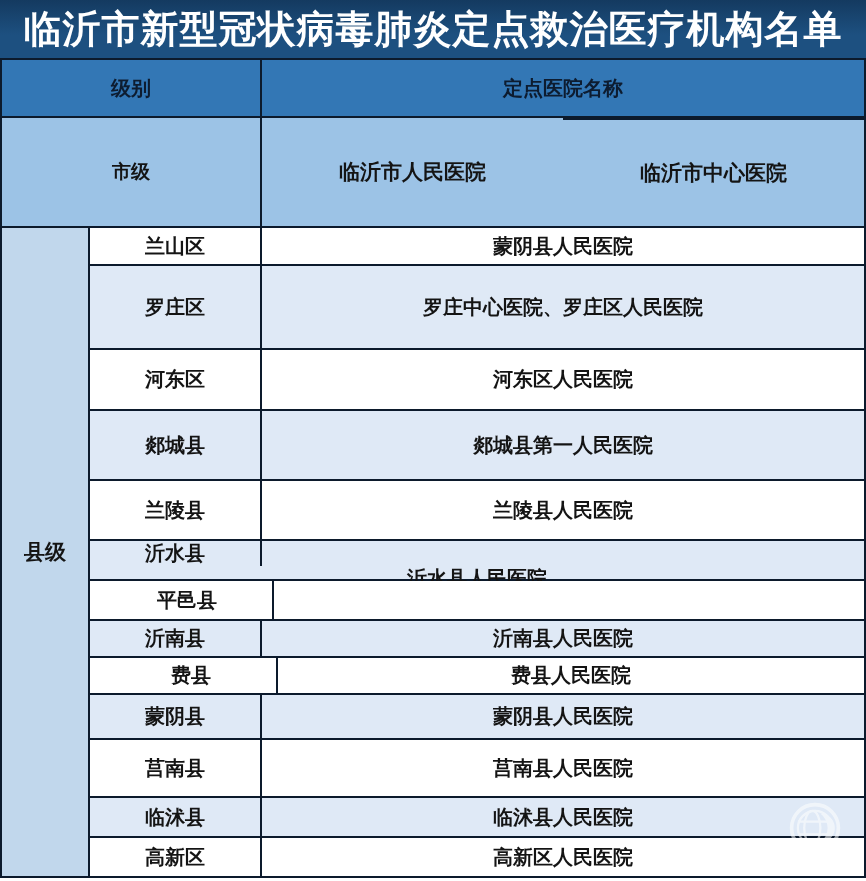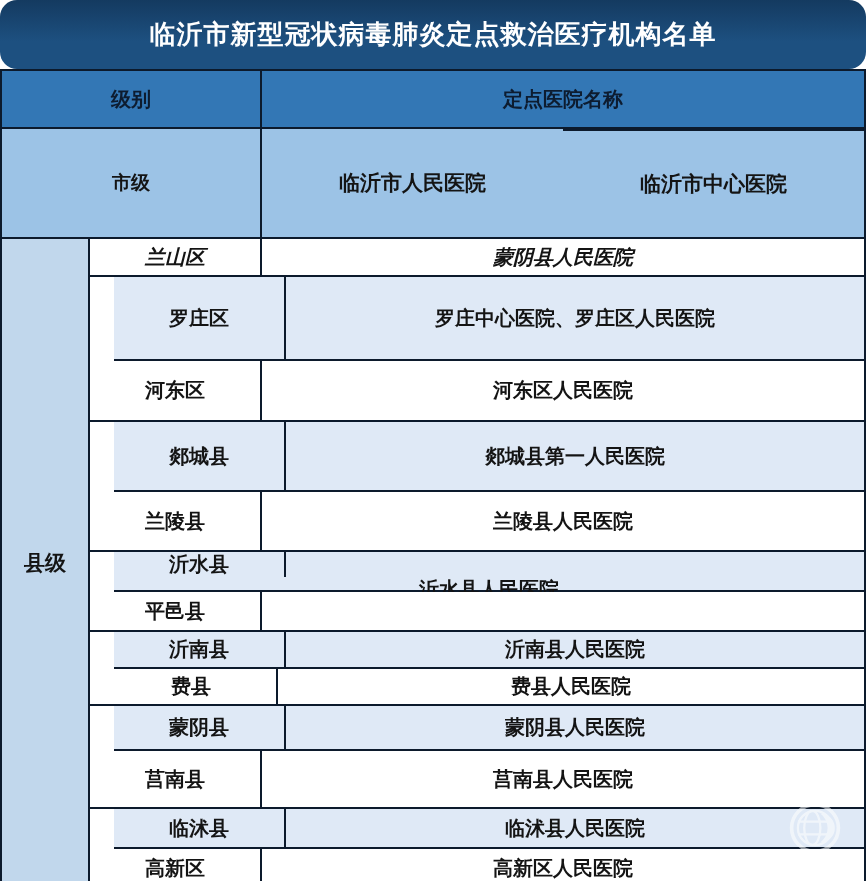--- a/index.html
+++ b/index.html
@@ -20,30 +20,29 @@
   body{font-family:"Liberation Sans","DejaVu Sans",sans-serif;}
   .page{
     position:relative;
     width:866px;
     height:881px;
     background:#ffffff;
     overflow:hidden;
   }
   .title-bar{
     width:866px;
-    height:69px;
+    height:58px;
     background:linear-gradient(180deg,var(--title-bar-top) 0%,var(--title-bar) 60%,var(--title-bar) 100%);
     color:var(--title-text);
-    font-size:26px;
+    font-size:38px;
     font-weight:bold;
     letter-spacing:1px;
     display:flex;
     align-items:center;
     justify-content:center;
-    border-radius:17px;
   }
   .table-wrap{
     width:866px;
     border-left:2px solid var(--border);
     border-right:2px solid var(--border);
     border-bottom:2px solid var(--border);
   }
   .cell{
     display:flex;
     align-items:center;
@@ -107,21 +106,21 @@
     font-size:21px;
     color:var(--body-text);
   }
   .county-rows{flex:1;display:flex;flex-direction:column;}
   .county-row{
     display:flex;
     background:var(--row-bg);
     border-bottom:2px solid var(--border);
   }
   .county-row:last-child{border-bottom:none;}
-  .county-row.alt{background:var(--alt-row-bg);margin-left:24px;}
+  .county-row.alt{background:var(--alt-row-bg);}
   .district-cell{
     width:172px;
     flex:none;
     border-right:2px solid var(--border);
   }
   .hospital-cell{flex:1;}
   
   .watermark{
     position:absolute;
     right:24px;
@@ -150,21 +149,21 @@
       <div class="cell city-label">市级</div>
       <div class="city-rows" id="city-rows">
           <div class="city-row">临沂市人民医院</div>
           <div class="city-row">临沂市中心医院</div>
         </div>
     </div>
 
     <div class="county-section">
       <div class="county-label">县级</div>
       <div class="county-rows" id="county-rows">
-          <div class="county-row" style="height: 38px; font-style: italic;">
+          <div class="county-row" style="height: 38px;">
             <div class="cell district-cell">兰山区</div>
             <div class="cell hospital-cell">蒙阴县人民医院</div>
           </div>
           <div class="county-row alt" style="height: 84px;">
             <div class="cell district-cell">罗庄区</div>
             <div class="cell hospital-cell">罗庄中心医院、罗庄区人民医院</div>
           </div>
           <div class="county-row" style="height: 61px;">
             <div class="cell district-cell">河东区</div>
             <div class="cell hospital-cell">河东区人民医院</div>
@@ -174,21 +173,21 @@
             <div class="cell hospital-cell">郯城县第一人民医院</div>
           </div>
           <div class="county-row" style="height: 60px;">
             <div class="cell district-cell">兰陵县</div>
             <div class="cell hospital-cell">兰陵县人民医院</div>
           </div>
           <div class="county-row alt" style="height: 40px; flex-direction: column;">
             <div class="cell district-cell">沂水县</div>
             <div class="cell hospital-cell">沂水县人民医院</div>
           </div>
-          <div class="county-row" style="height: 40px;">
+          <div class="county-row" style="height: 40px; padding-left: 12px;">
             <div class="cell district-cell">平邑县</div>
           </div>
           <div class="county-row alt" style="height: 37px;">
             <div class="cell district-cell">沂南县</div>
             <div class="cell hospital-cell">沂南县人民医院</div>
           </div>
           <div class="county-row" style="height: 37px; padding-left: 16px;">
             <div class="cell district-cell">费县</div>
             <div class="cell hospital-cell">费县人民医院</div>
           </div>

